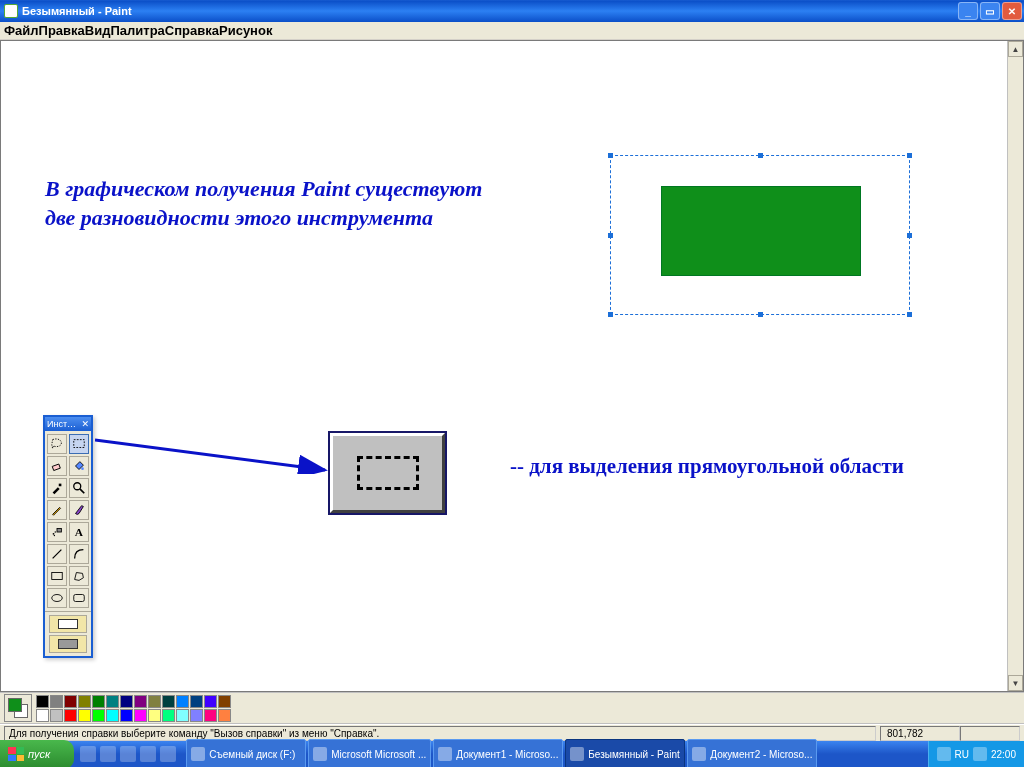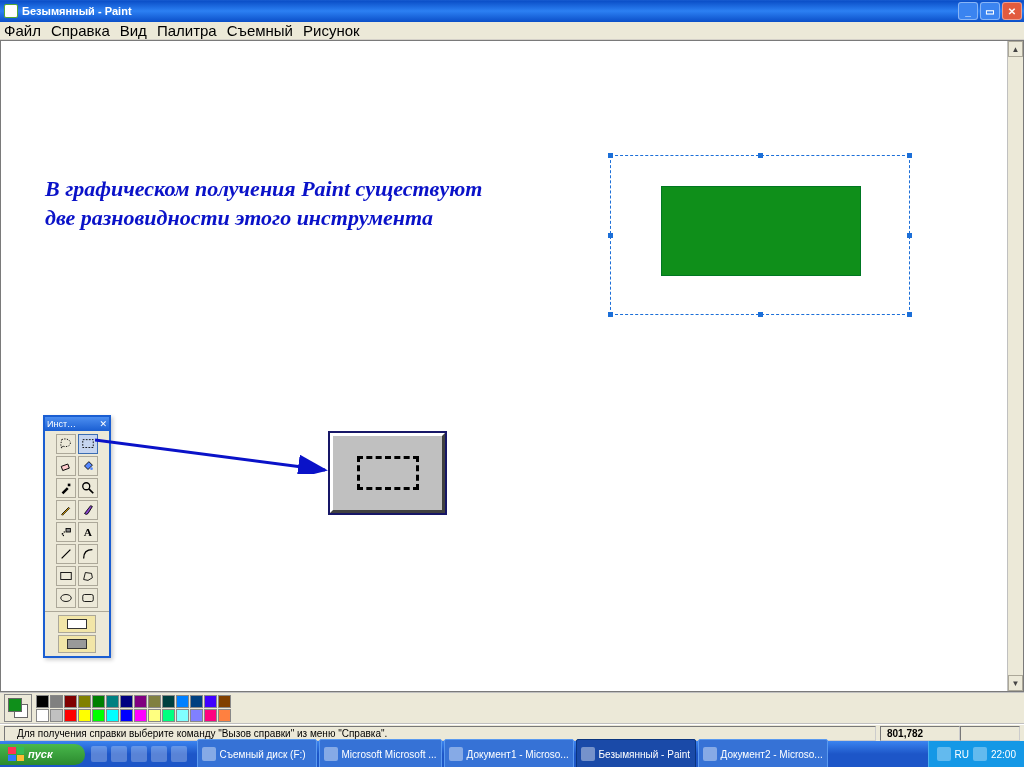--- a/index.html
+++ b/index.html
@@ -32,22 +32,23 @@
     border: 1px solid #fff6; border-radius: 3px;
     display: flex; align-items: center; justify-content: center;
     color: white; font-weight: bold; font-size: 10px;
   }
   .titlebar .winbtn.min, .titlebar .winbtn.max { background: #3b84f0; }
   .titlebar .winbtn.close { background: #e25b3e; }
   
   .menubar {
     height: 18px; background: #ece9d8;
     display: flex; align-items: center; padding: 0 4px;
-    font-size: 15px; gap: 10px;
+    font-size: 13px; 
     border-bottom: 1px solid #d4d0c8;
+    font-weight: bold;
   }
   .menubar span { cursor: default; }
   
   .canvas-wrap {
     position: absolute;
     left: 0; top: 40px;
     width: 1024px; height: 652px;
     background: white;
     border: 1px solid #7a7a7a;
   }
@@ -91,21 +92,21 @@
   .sel-box .h6 { left: 50%; bottom: -3px; margin-left:-2px;}
   .sel-box .h7 { left: -3px; top: 50%; margin-top:-2px;}
   .sel-box .h8 { right: -3px; top: 50%; margin-top:-2px;}
   .green-rect {
     position: absolute; left: 50px; top: 30px; width: 200px; height: 90px;
     background: #0f8f1a; border: 1px solid #072;
   }
   
   .toolbox {
     position: absolute; left: 38px; top: 370px;
-    width: 68px;
+    width: 50px;
     border: 2px solid #1a5ed2;
     background: #ece9d8;
     box-shadow: 2px 2px 4px #0003;
   }
   .toolbox .tb-title {
     height: 14px; background: linear-gradient(#4c8ef0,#1a5ed2);
     display: flex; align-items: center; justify-content: space-between;
     color: white; font-size: 9px; padding: 0 2px;
   }
   .toolbox .grid {
@@ -179,34 +180,34 @@
   .sw { width: 13px; height: 13px; border: 1px solid #888; }
   
   .statusbar {
     position: absolute; left: 0; top: 724px; height: 17px; width: 1024px;
     background: #ece9d8; border-top: 1px solid #fff;
     display: flex; align-items: center; font-size: 10px;
     padding: 0 4px; justify-content: space-between;
   }
   .statusbar .cell {
     border: 1px inset #ccc; padding: 0 6px; height: 15px; line-height: 13px;
-    min-width: 80px; background: #ece9d8; font-weight: bold;
-  }
-  .statusbar .left { flex: 1; border: 1px inset #ccc; height: 15px; line-height: 13px; padding: 0 12px; margin-right: 4px;}
+    min-width: 80px; background: #ece9d8;
+  }
+  .statusbar .left { flex: 1; border: 1px inset #ccc; height: 15px; line-height: 13px; padding: 0 4px; margin-right: 4px;}
   
   .taskbar {
     position: absolute; left: 0; bottom: 0; height: 26px; width: 1024px;
     background: linear-gradient(to bottom, #3b84f0 0%, #1d56c8 50%, #1d56c8 100%);
     display: flex; align-items: center; color: white; font-size: 11px;
   }
   .startbtn {
-    height: 21px; padding: 0 32px 0 8px;
+    height: 29px; padding: 0 24px 0 8px;
     background: linear-gradient(to bottom, #49b84c 0%, #2b8a2e 100%);
     display: flex; align-items: center; gap: 4px;
-    font-style: italic; font-weight: bold;
+    font-style: italic; font-weight: normal;
     border-radius: 0 10px 10px 0;
   }
   .startbtn .winlogo {
     width: 16px; height: 14px;
     display: grid; grid-template-columns: 1fr 1fr; grid-template-rows: 1fr 1fr; gap: 1px;
   }
   .startbtn .winlogo div:nth-child(1){background:#f35;}
   .startbtn .winlogo div:nth-child(2){background:#3b5;}
   .startbtn .winlogo div:nth-child(3){background:#37f;}
   .startbtn .winlogo div:nth-child(4){background:#fb3;}
@@ -235,24 +236,24 @@
 <div class="titlebar">
   <div class="app-icon"></div>
   <div class="title">Безымянный - Paint</div>
   <div class="winbtn min">_</div>
   <div class="winbtn max">▭</div>
   <div class="winbtn close">✕</div>
 </div>
 
 <div class="menubar">
   <span>Файл</span>
-  <span>Справка</span>
+  <span>Правка</span>
   <span>Вид</span>
   <span>Палитра</span>
-  <span>Съемный</span>
+  <span>Справка</span>
   <span>Рисунок</span>
 </div>
 
 <div class="canvas-wrap">
   <div class="canvas-inner">
 
     <div class="headline">В графическом получения  Paint существуют две разновидности этого инструмента</div>
 
     <div class="sel-box">
       <div class="h1"></div>
@@ -377,20 +378,23 @@
             </marker>
           </defs>
         <line x1="0" y1="2" x2="230" y2="32" stroke="#0a12c8" stroke-width="3" marker-end="url(#ah)"></line>
       </svg>
     </div>
 
     <div class="tool-big">
       <div class="dashed-rect"></div>
     </div>
 
+    <div class="caption">
+      <span>--  </span><span>для выделения прямоугольной области</span>
+    </div>
 
   </div>
   <div class="vscroll">
     <div class="arrow">▲</div>
     <div style="flex:1"></div>
     <div class="arrow" style="position:absolute;bottom:0;width:100%">▼</div>
   </div>
 </div>
 
 <div class="palette-strip">

